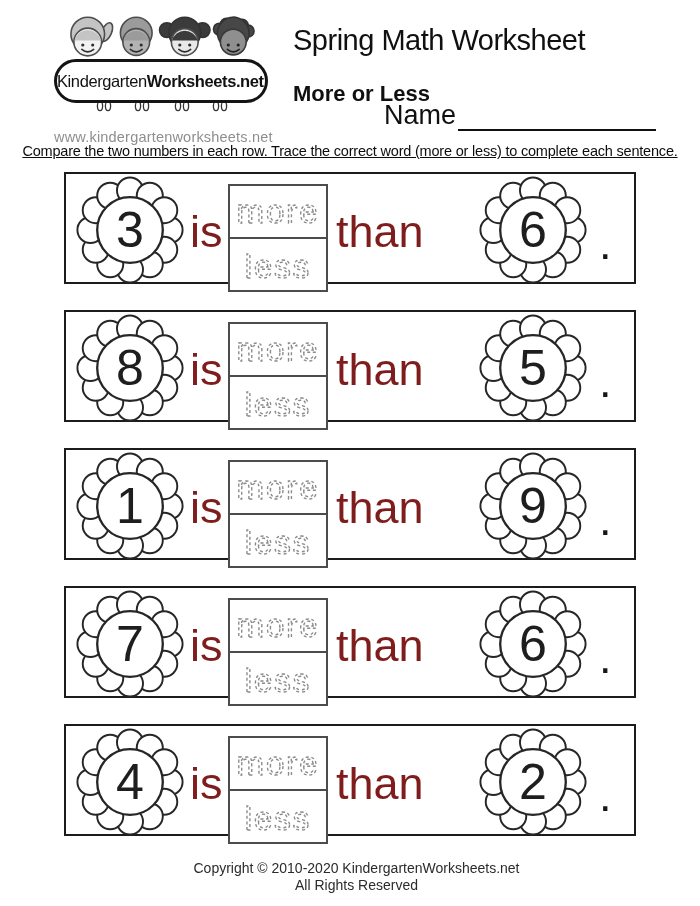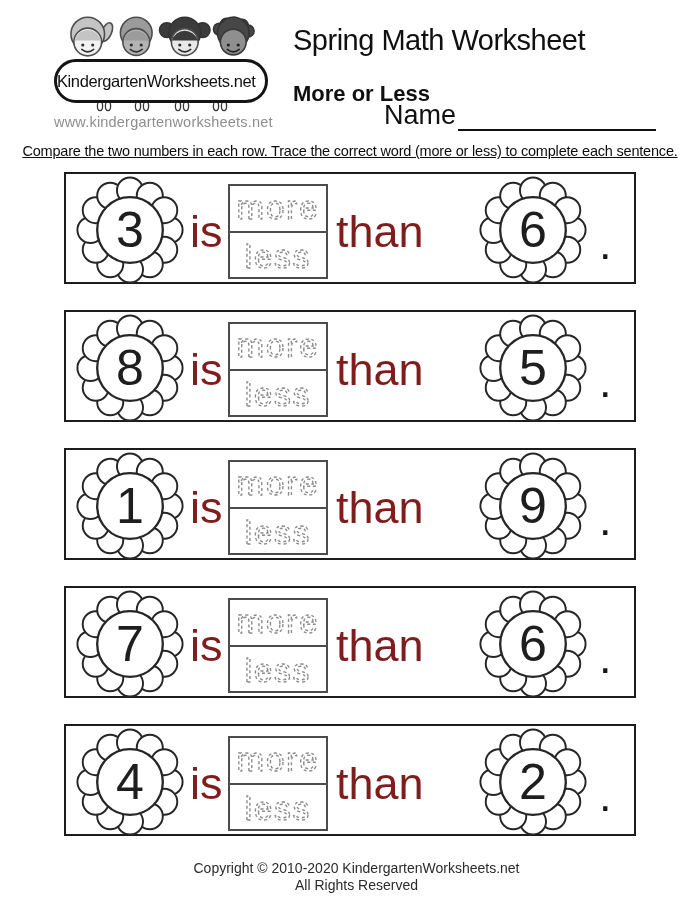--- a/index.html
+++ b/index.html
@@ -5,23 +5,23 @@
   * { margin:0; padding:0; box-sizing:border-box; }
   body { background:#fff; font-family:"Liberation Sans", sans-serif; }
   .page { position:relative; width:700px; height:906px; background:#ffffff; overflow:hidden; margin:0 auto; }
 
   
   .logo { position:absolute; left:54px; top:14px; width:214px; }
   .kids-svg { display:block; margin:0 auto -9px auto; position:relative; z-index:2; }
   .logo-badge { position:relative; z-index:1; height:44px; border:3px solid #141414; border-radius:22px;
                 background:#fff; display:flex; align-items:center; justify-content:flex-start;
                 font-size:16.5px; letter-spacing:-0.4px; white-space:nowrap; color:#111; }
-  .logo-badge b { font-weight:normal; }
+  .logo-badge b { font-weight:bold; }
   .feet-svg { display:block; margin:-2px auto 0 auto; }
-  .logo-url { text-align:center; font-size:14.5px; color:#8e8e8e; margin-top:0; letter-spacing:0.2px; }
+  .logo-url { text-align:center; font-size:14.5px; color:#8e8e8e; margin-top:15px; letter-spacing:0.2px; }
 
   
   .title-block { position:absolute; left:293px; top:24px; color:#101010; }
   .title { font-size:29px; letter-spacing:-0.5px; }
   .subtitle { font-size:22px; font-weight:bold; margin-top:24px; }
   .name-row { position:absolute; left:384px; top:101px; width:272px; display:flex; align-items:flex-end; }
   .name-label { font-size:27px; color:#101010; line-height:1.1; }
   .name-line { flex:1; border-bottom:2px solid #101010; height:30px; margin-left:2px; }
 
   
@@ -32,21 +32,21 @@
   .rows { position:absolute; top:172px; left:64px; }
   .row { position:relative; width:572px; height:112px; border:2px solid #1c1c1c; margin-bottom:26px; background:#fff; }
   .flower { position:absolute; top:1px; }
   .flower.left { left:9px; }
   .flower.right { left:412px; }
   .word { position:absolute; font-size:45px; line-height:1; color:#7f1d1d; top:35px; }
   .word.is { left:124px; }
   .word.than { left:270px; }
   .period { position:absolute; left:533px; bottom:16px; font-size:45px; line-height:1; color:#161616; }
 
-  .trace-box { position:absolute; left:162px; top:10px; width:100px; height:95px;
+  .trace-box { position:absolute; left:162px; top:10px; width:100px; height:108px;
                border:2px solid #4c4c4c; background:#fff; display:flex; flex-direction:column; }
   .trace-cell { flex:1; display:flex; align-items:center; justify-content:center; }
   .trace-cell.bottom { border-top:2px solid #4c4c4c; }
 
   
   .footer { position:absolute; top:860px; left:0; width:700px; text-align:center;
             font-size:14px; color:#2b2b2b; line-height:1.18;padding-left:13px; }
 </style>
 </head>
 <body>

